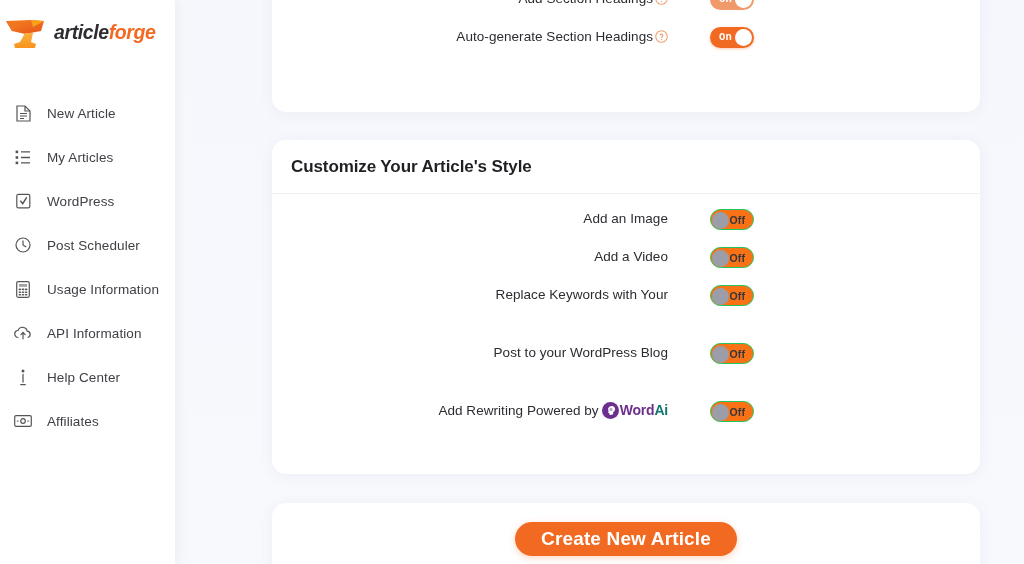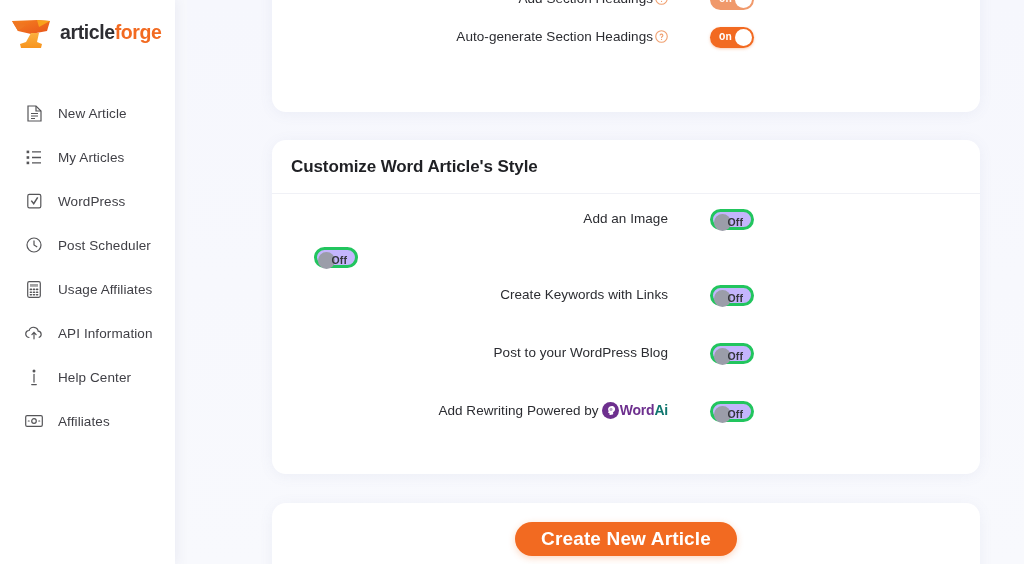--- a/index.html
+++ b/index.html
@@ -24,40 +24,40 @@
     height: 564px;
     background: #ffffff;
     box-shadow: 2px 0 10px rgba(90, 90, 140, 0.07);
     z-index: 5;
   }
 
   #logo {
     display: flex;
     align-items: center;
     height: 64px;
-    padding-left: 6px;
+    font-style: italic;
   }
   #logo-mark { width: 56px; height: 42px; flex: none; }
   #logo-text {
     font-size: 19.5px;
     font-weight: 600;
     letter-spacing: -0.4px;
     margin-left: -2px;
     white-space: nowrap;
   }
   #logo-text .w1 { color: #2d2d32; }
   #logo-text .w2 { color: #f26a21; }
 
   #nav { margin-top: 27px; }
 
   .nav-item {
     display: flex;
     align-items: center;
     height: 44px;
-    padding-left: 24px;
+    padding-left: 13px;
     cursor: pointer;
     text-decoration: none;
   }
   .nav-icon {
     width: 20px; height: 20px;
     flex: none;
     display: flex;
     align-items: center;
     justify-content: center;
     color: #555558;
@@ -183,22 +183,22 @@
   .switch.on {
     background: #f26a21;
     box-shadow: 0 1px 3px rgba(242, 106, 33, 0.35);
     font-family: Liberation Mono, monospace;
   }
   .switch.on .knob { right: 2px; background: #ffffff; }
   .switch.on .state { left: 9px; color: #ffffff; }
   .switch.on.faded { background: #f0996b; box-shadow: none; }
 
   .switch.off {
-    background: #c4b5fd;
-    border: 3px solid #22c55e;
+    background: #f97316;
+    border: 1px solid #22c55e;
   }
   .switch.off .knob { left: 1px; background: #9b9da9; }
   .switch.off .state { right: 8px; color: #34353c; }
 
   
   .wordai {
     display: inline-flex;
     align-items: center;
     vertical-align: -4px;
     margin-left: 3px;
@@ -307,21 +307,21 @@
     </a>
 
     <a class="nav-item">
       <span class="nav-icon">
         <svg width="14" height="17" viewBox="0 0 14 17" fill="none" stroke="currentColor" stroke-width="1.2">
           <rect x="0.7" y="0.7" width="12.6" height="15.6" rx="1.5"></rect>
           <rect x="3" y="3" width="8" height="2.8" fill="currentColor" stroke="none" opacity="0.55"></rect>
           <path d="M3.4 8.4h1M6.5 8.4h1M9.6 8.4h1M3.4 11.2h1M6.5 11.2h1M9.6 11.2h1M3.4 13.8h1M6.5 13.8h1M9.6 13.8h1" stroke-width="1.6" stroke-linecap="round"></path>
         </svg>
       </span>
-      <span class="nav-label">Usage Affiliates</span>
+      <span class="nav-label">Usage Information</span>
     </a>
 
     <a class="nav-item">
       <span class="nav-icon">
         <svg width="18" height="14" viewBox="0 0 18 14" fill="none" stroke="currentColor" stroke-width="1.2">
           <path d="M4.4 11.5a3.5 3.5 0 0 1-.3-7 4.7 4.7 0 0 1 9.1.7 3.2 3.2 0 0 1 .5 6.3"></path>
           <path d="M9 12.8V6.6M6.9 8.6L9 6.4l2.1 2.2" stroke-linecap="round"></path>
         </svg>
       </span>
       <span class="nav-label">API Information</span>
@@ -391,49 +391,52 @@
             <span class="knob"></span>
           </span>
         </div>
       </div>
 
     </div>
   </section>
 
   <section class="card" id="card-style">
     <div class="card-header">
-      <span class="card-title">Customize Word Article's Style</span>
+      <span class="card-title">Customize Your Article's Style</span>
     </div>
 
     <div class="card-body">
 
       <div class="row">
         <div class="row-label">
           <span>Add an Image</span>
         </div>
         <div class="row-ctrl">
           <span class="switch off">
             <span class="knob"></span>
             <span class="state">Off</span>
           </span>
         </div>
       </div>
 
       <div class="row">
+        <div class="row-label">
+          <span>Add a Video</span>
+        </div>
         <div class="row-ctrl">
           <span class="switch off">
             <span class="knob"></span>
             <span class="state">Off</span>
           </span>
         </div>
       </div>
 
       <div class="row" style="height:58px;">
         <div class="row-label">
-          <span>Create Keywords with Links</span>
+          <span>Replace Keywords with Your</span>
         </div>
         <div class="row-ctrl">
           <span class="switch off">
             <span class="knob"></span>
             <span class="state">Off</span>
           </span>
         </div>
       </div>
 
       <div class="row" style="height:58px;">

